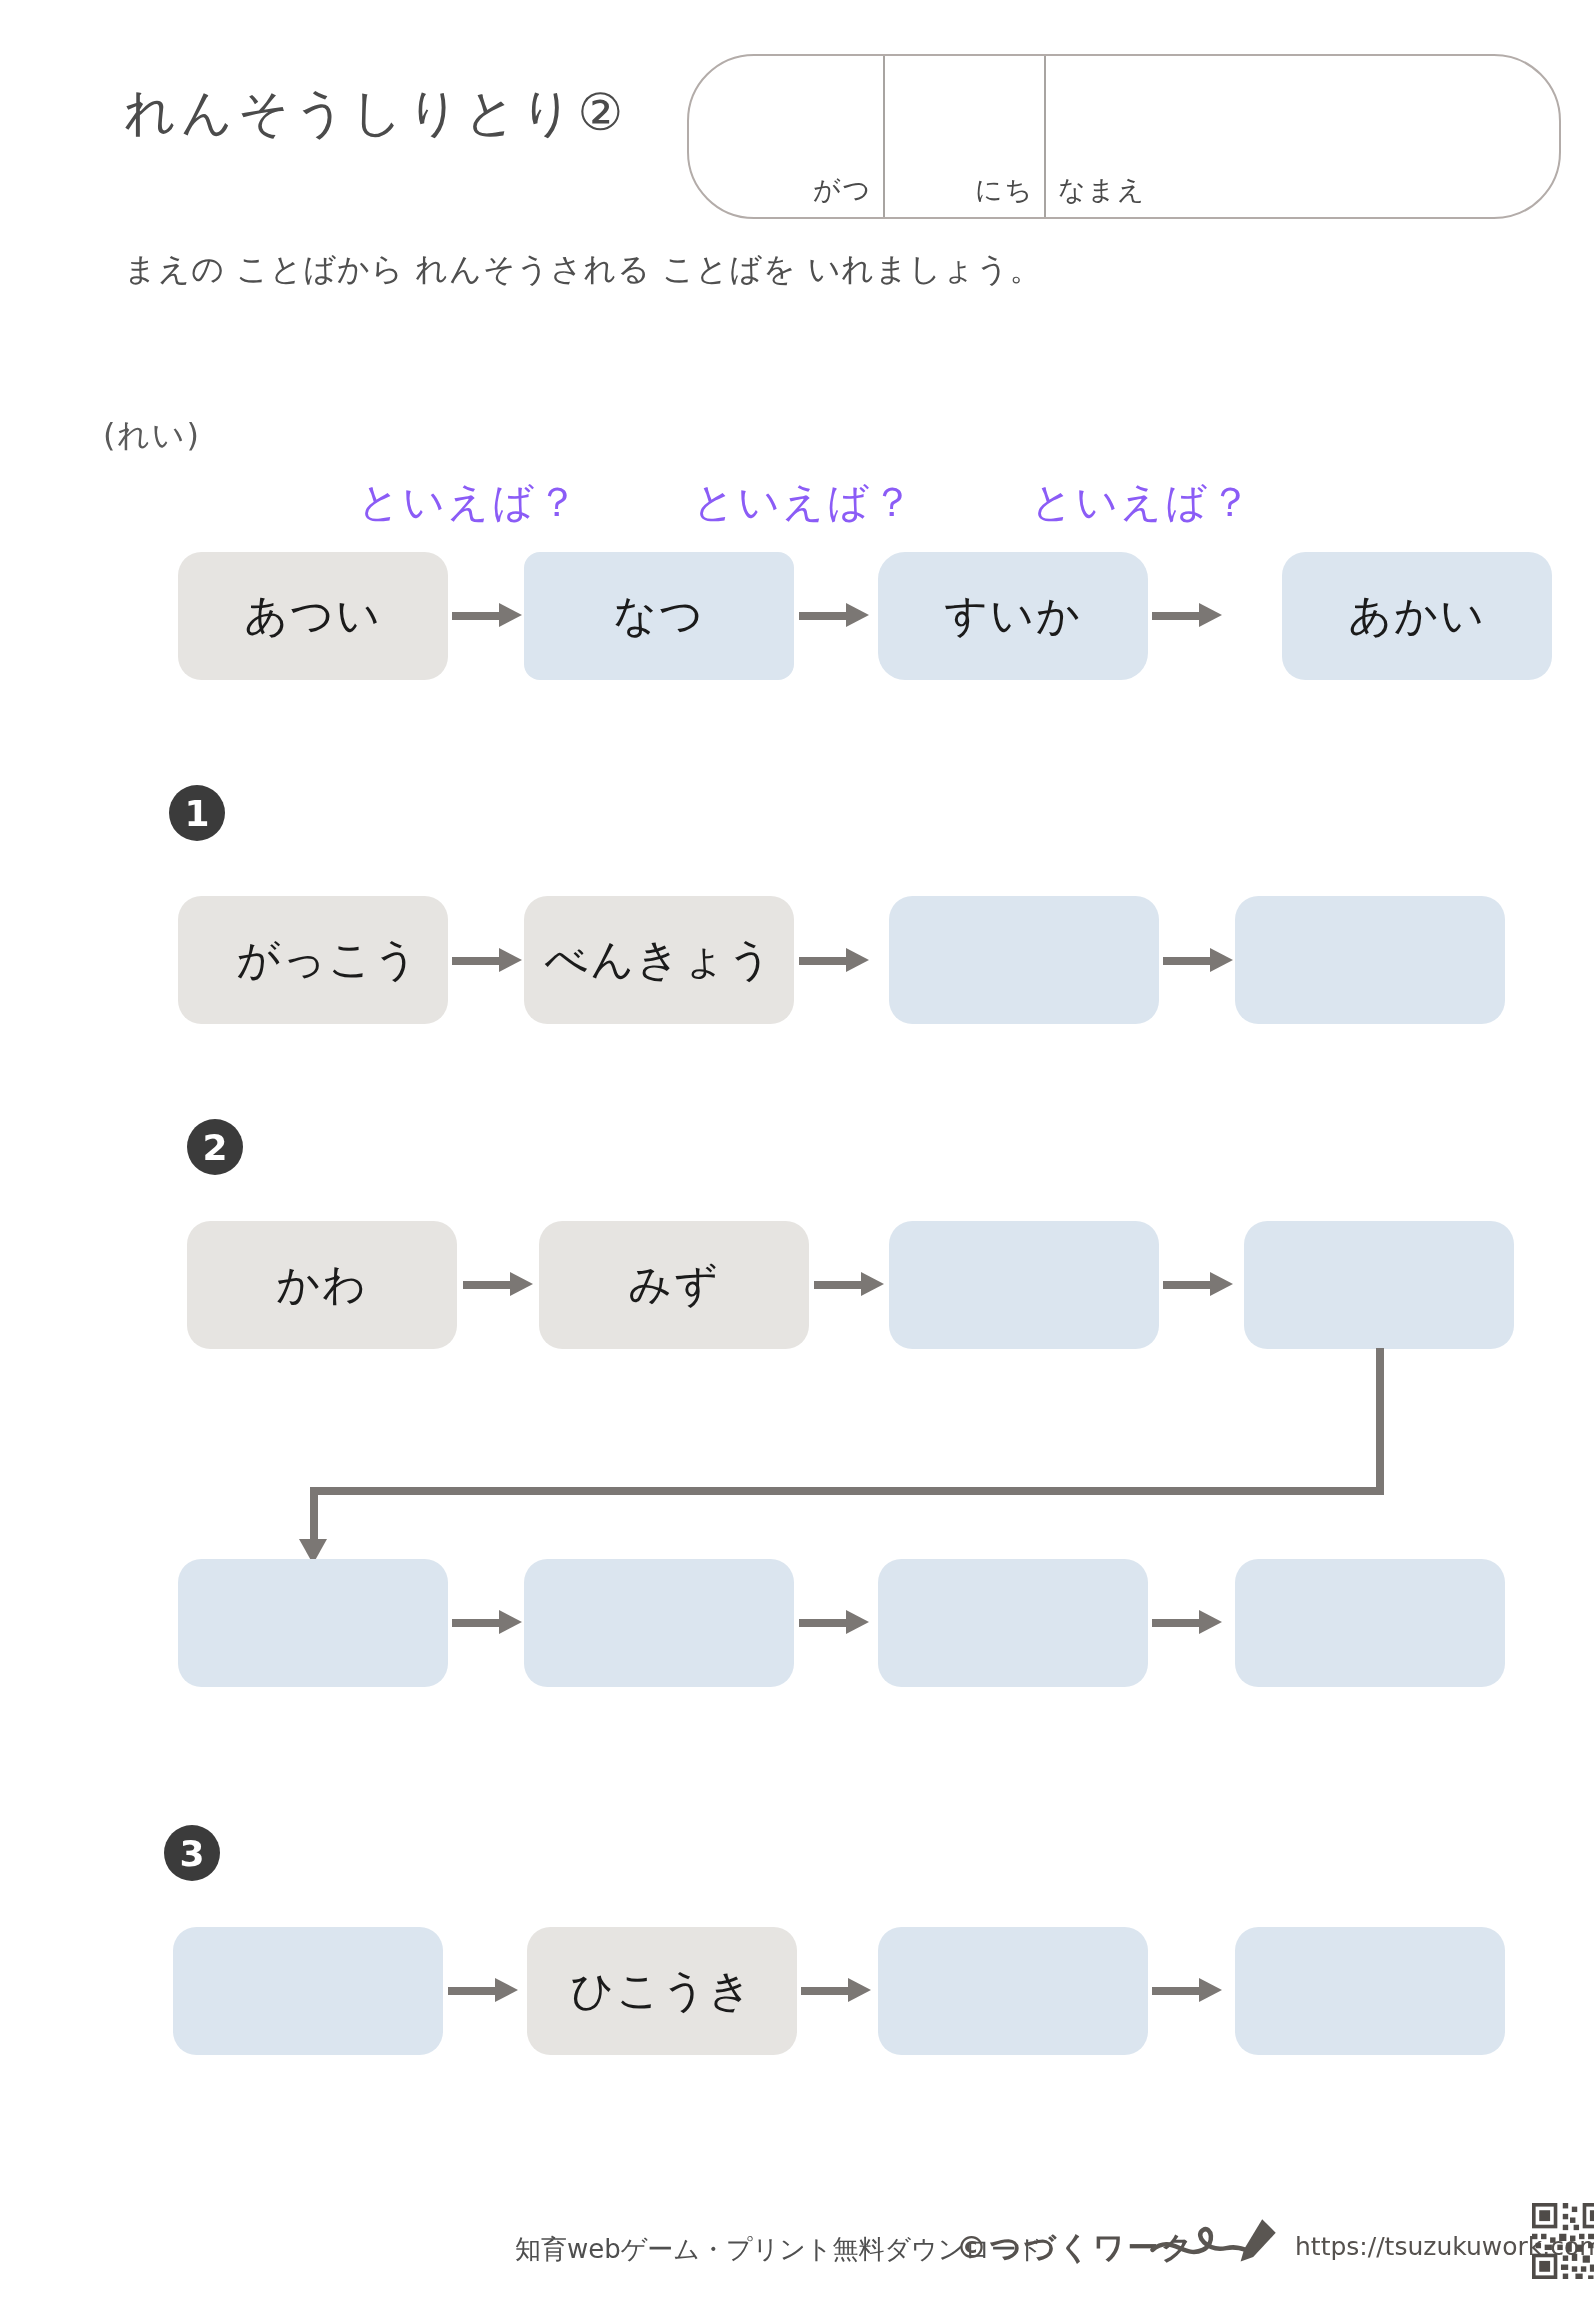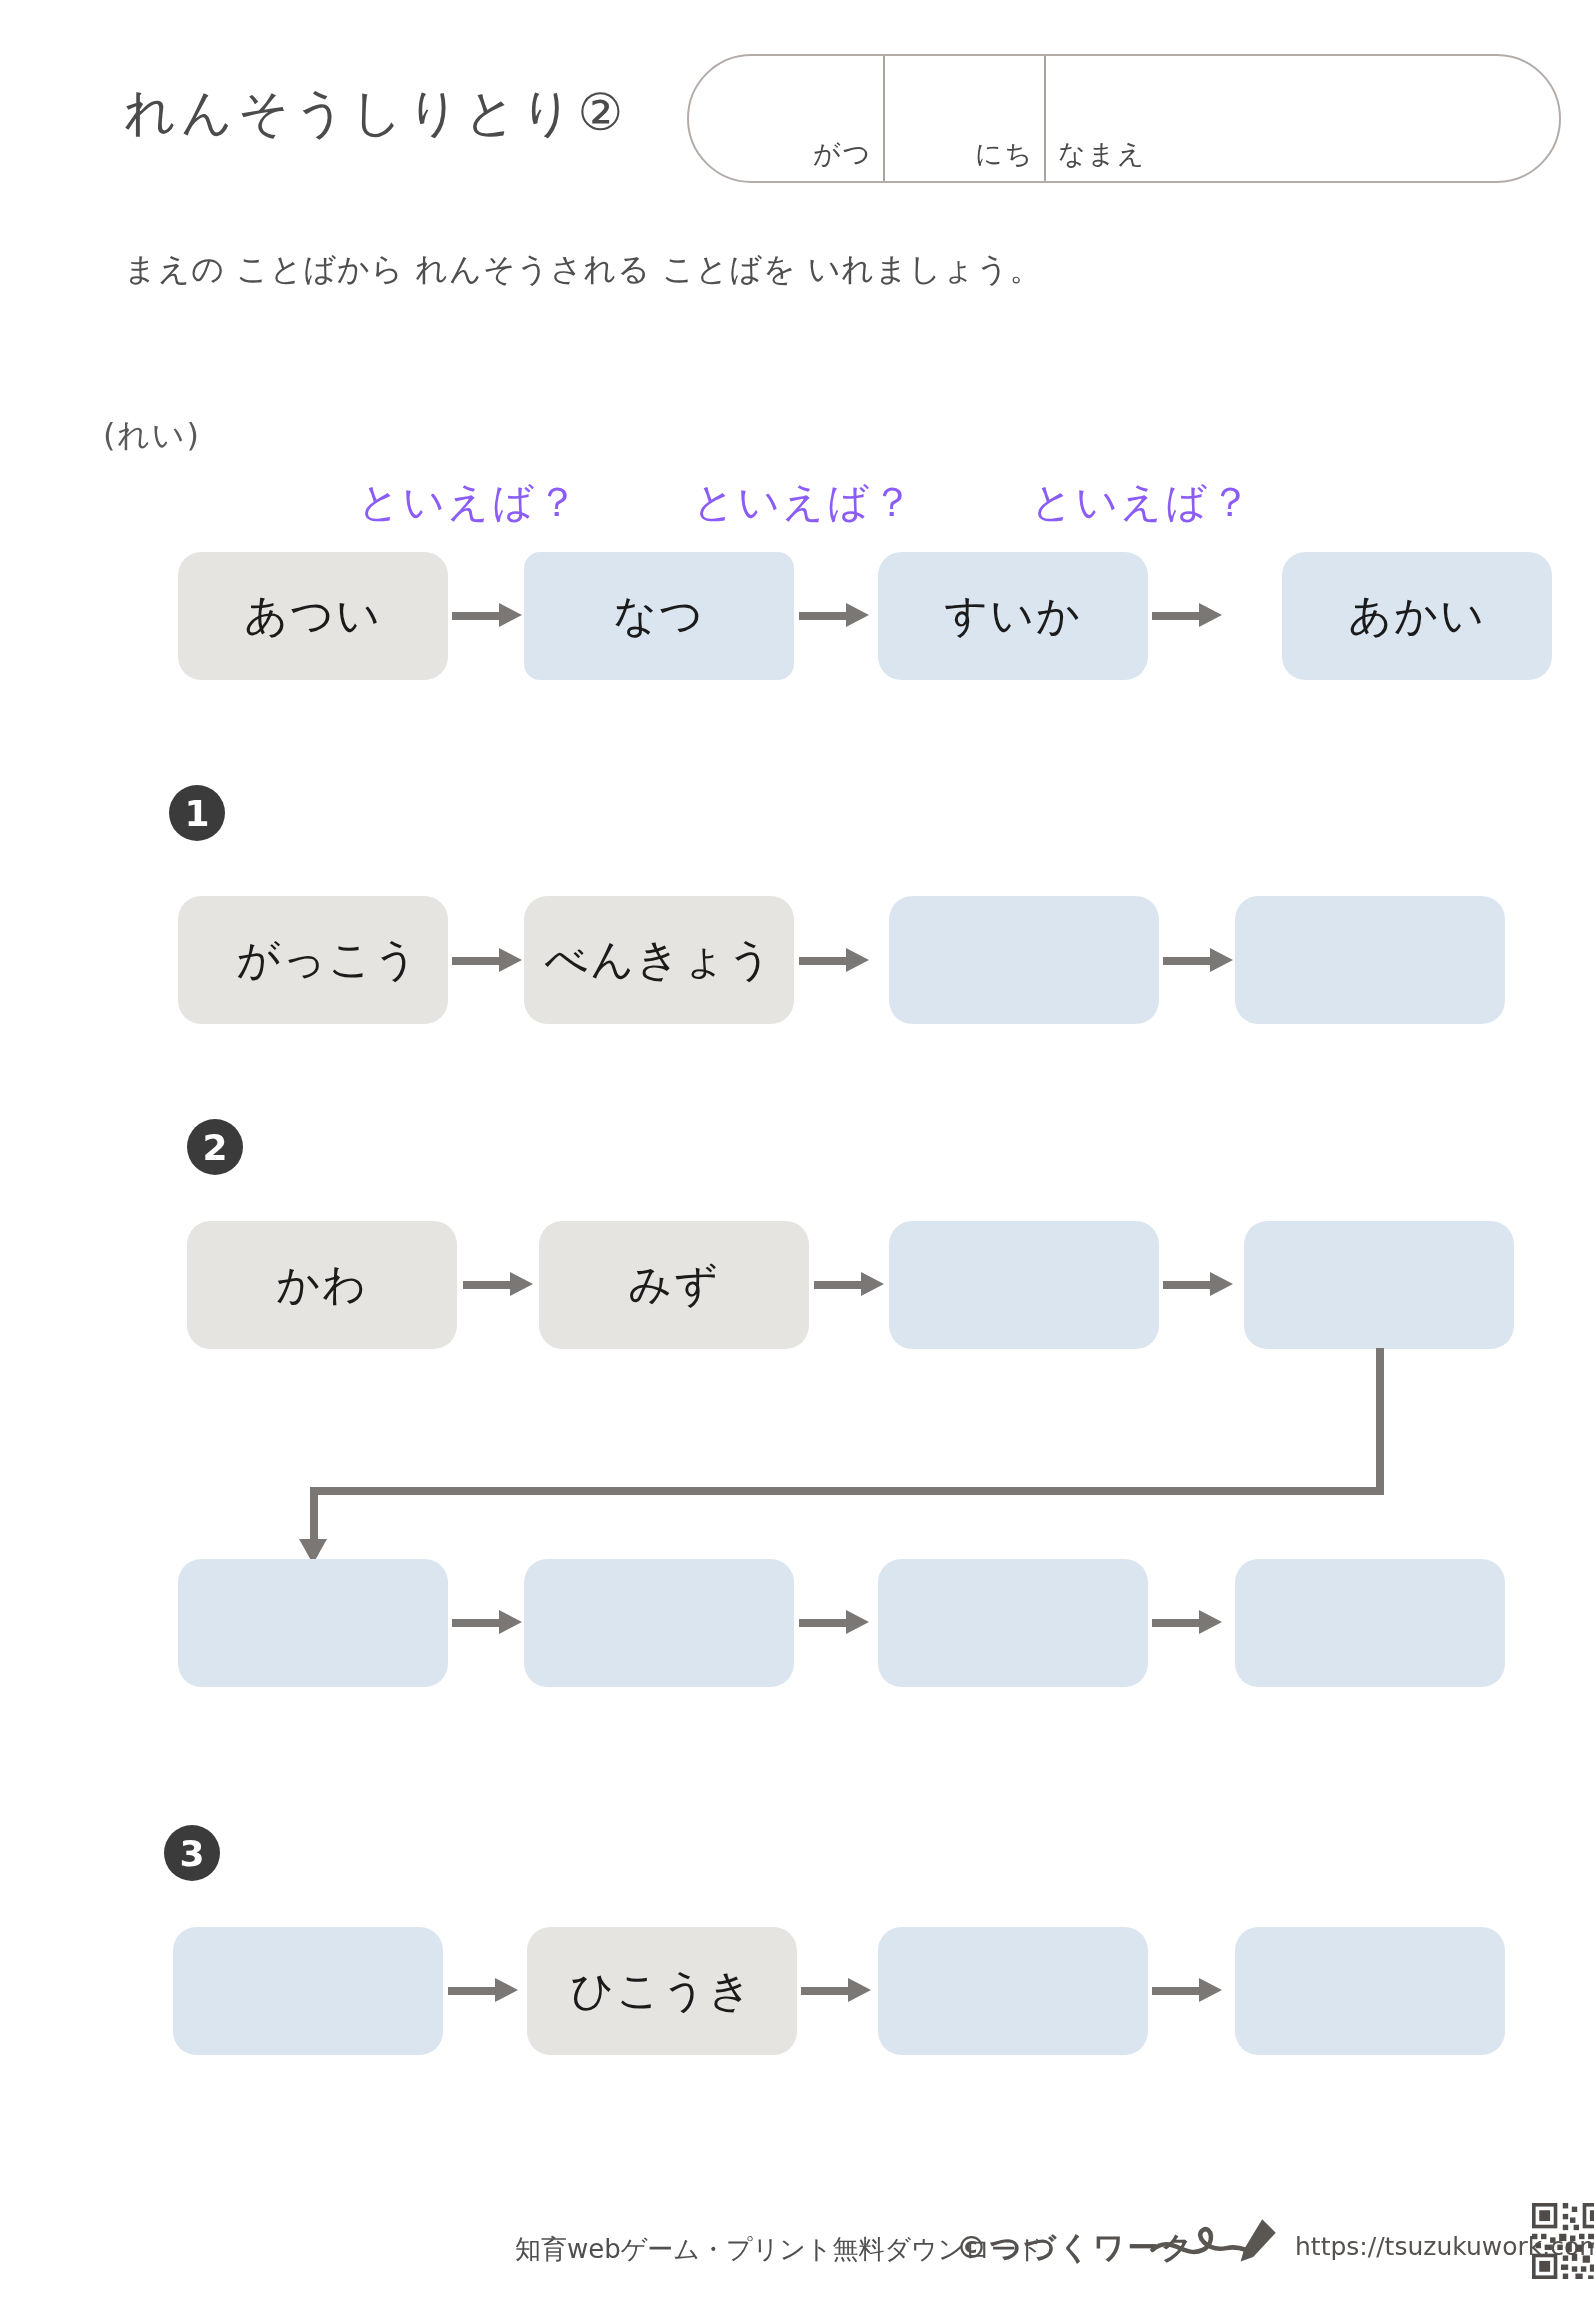--- a/index.html
+++ b/index.html
@@ -1,21 +1,21 @@
 <!DOCTYPE html>
 <html style="font-size:14.4px"><head>
 <meta charset="utf-8">
 <style>
   html,body{margin:0;padding:0;background:#ffffff;}
   body{width:1595px;height:2304px;position:relative;font-family:"DejaVu Sans",sans-serif;}
   #sheet{position:absolute;inset:0;background:#ffffff;overflow:hidden;margin-left:38px;}
 
   .page-title{position:absolute;left:86px;top:79px;font-size:51px;color:#4b4b4b;letter-spacing:4.5px;font-weight:500;}
 
-  .namebox{position:absolute;left:649px;top:54px;width:874px;height:129px;border:2.7px solid #b3aca9;border-radius:67px;box-sizing:border-box;}
+  .namebox{position:absolute;left:649px;top:54px;width:874px;height:165px;border:2.7px solid #b3aca9;border-radius:67px;box-sizing:border-box;}
   .nb-div{position:absolute;top:0;bottom:0;width:1.8px;background:#a8a4a1;}
   .nb-label{position:absolute;bottom:9px;font-size:27px;color:#4a4a4a;letter-spacing:1.8px;}
 
   .instruction{position:absolute;left:86px;top:248px;font-size:32px;color:#4f4f4f;letter-spacing:0.9px;}
   .example-label{position:absolute;left:65px;top:414px;font-size:32px;color:#5a5a5a;letter-spacing:1.8px;}
 
   .hint{position:absolute;top:475px;font-size:41px;color:#8b5cf6;letter-spacing:2.7px;font-weight:500;}
 
   .box{position:absolute;width:270px;height:128px;border-radius:23.4px;display:flex;align-items:center;justify-content:center;
        font-size:43px;color:#1b1b1b;letter-spacing:1.8px;box-sizing:border-box;}
@@ -59,21 +59,21 @@
   <div class="example-label">(れい)</div>
 
   <div class="hint" style="left:320px;">といえば？</div>
   <div class="hint" style="left:655px;">といえば？</div>
   <div class="hint" style="left:993px;">といえば？</div>
 
   <div class="box given" style="left:140px;top:552px;">あつい</div>
   <div class="arr" style="left:414px;top:612px;"></div>
   <div class="box ans" style="left:486px;top:552px;border-radius:16px;">なつ</div>
   <div class="arr" style="left:761px;top:612px;"></div>
-  <div class="box ans" style="left:840px;top:552px;">すいか</div>
+  <div class="box ans" style="left:840px;top:552px;border-radius:27px;">すいか</div>
   <div class="arr" style="left:1114px;top:612px;"></div>
   <div class="box ans" style="left:1244px;top:552px;">あかい</div>
 
   <div class="badge" style="left:131px;top:785px;">1</div>
   <div class="box given" style="left:140px;top:896px;padding-left:30px;">がっこう</div>
   <div class="arr" style="left:414px;top:957px;"></div>
   <div class="box given" style="left:486px;top:896px;">べんきょう</div>
   <div class="arr" style="left:761px;top:957px;"></div>
   <div class="box ans" style="left:851px;top:896px;"></div>
   <div class="arr" style="left:1125px;top:957px;"></div>

